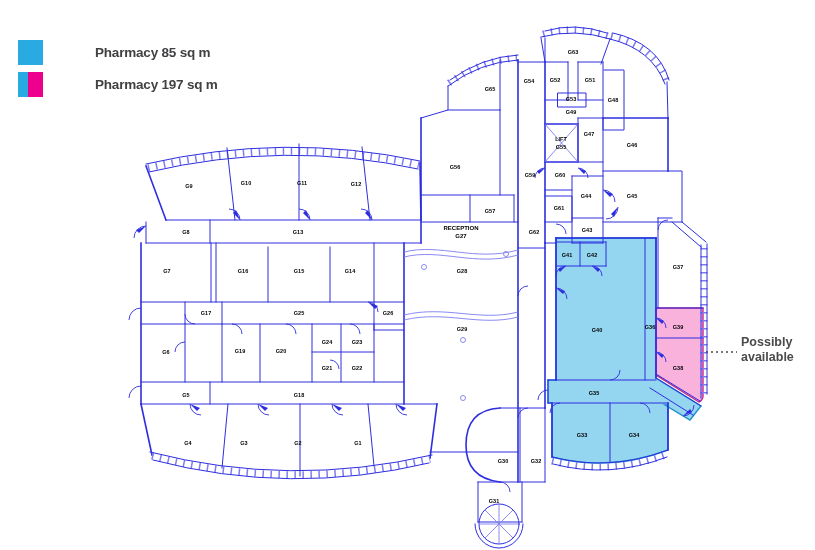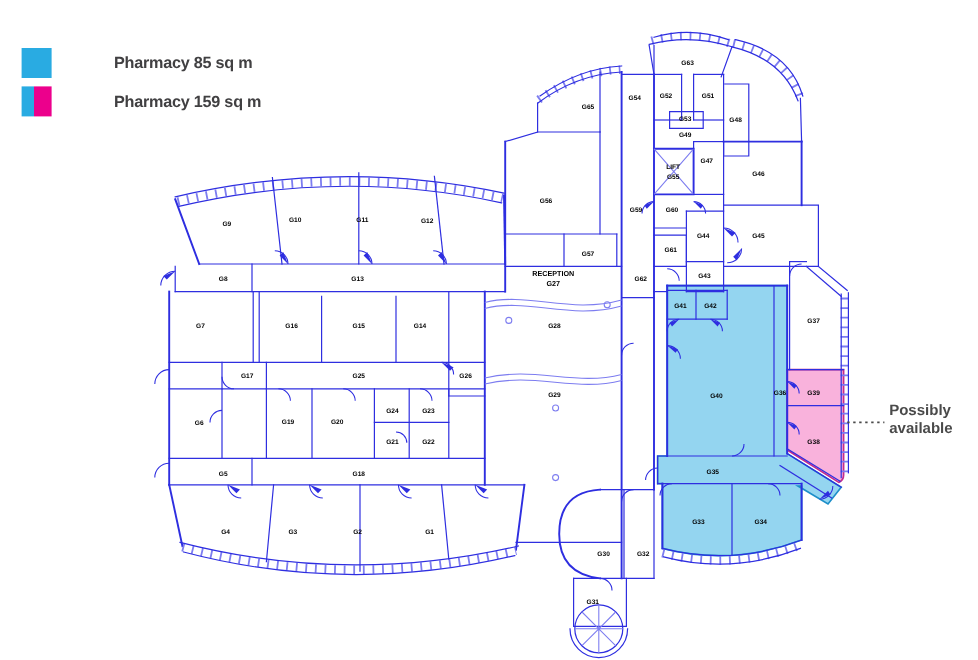--- a/index.html
+++ b/index.html
@@ -354,16 +354,16 @@
     </g>
   </svg>
 
   <div id="legend">
     <div class="leg-row">
       <div class="leg-swatch" id="swatch-85" style="background: rgb(41, 171, 226);"></div>
       <div class="leg-label">Pharmacy 85 sq m</div>
     </div>
     <div class="leg-row">
       <div class="leg-swatch" id="swatch-115" style="background: linear-gradient(90deg, rgb(41, 171, 226) 0px, rgb(41, 171, 226) 10px, rgb(236, 0, 140) 10px);"></div>
-      <div class="leg-label">Pharmacy 159 sq m</div>
+      <div class="leg-label">Pharmacy 197 sq m</div>
     </div>
   </div>
 </div>
 
 </body></html>

